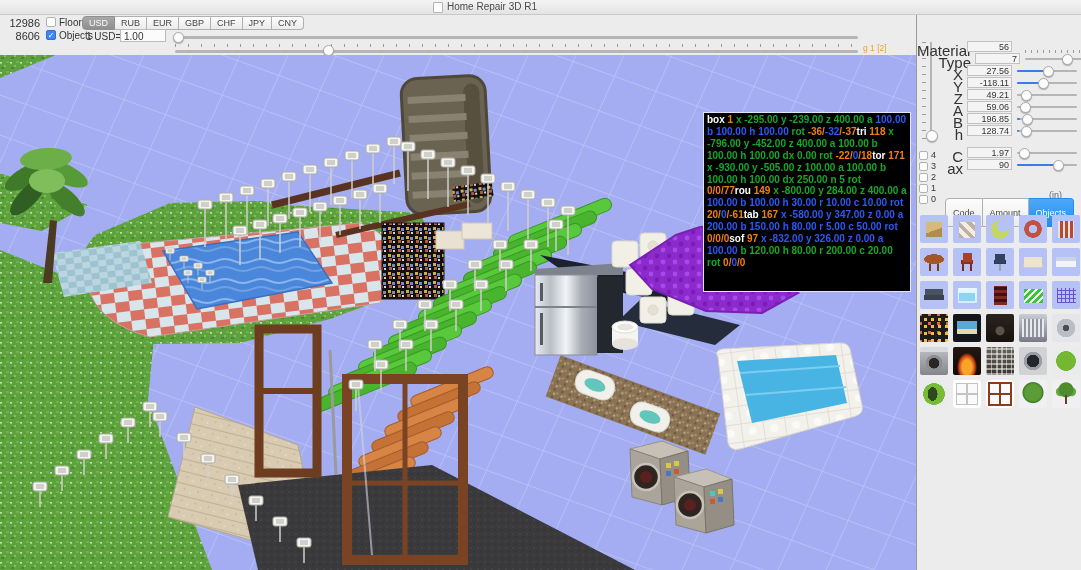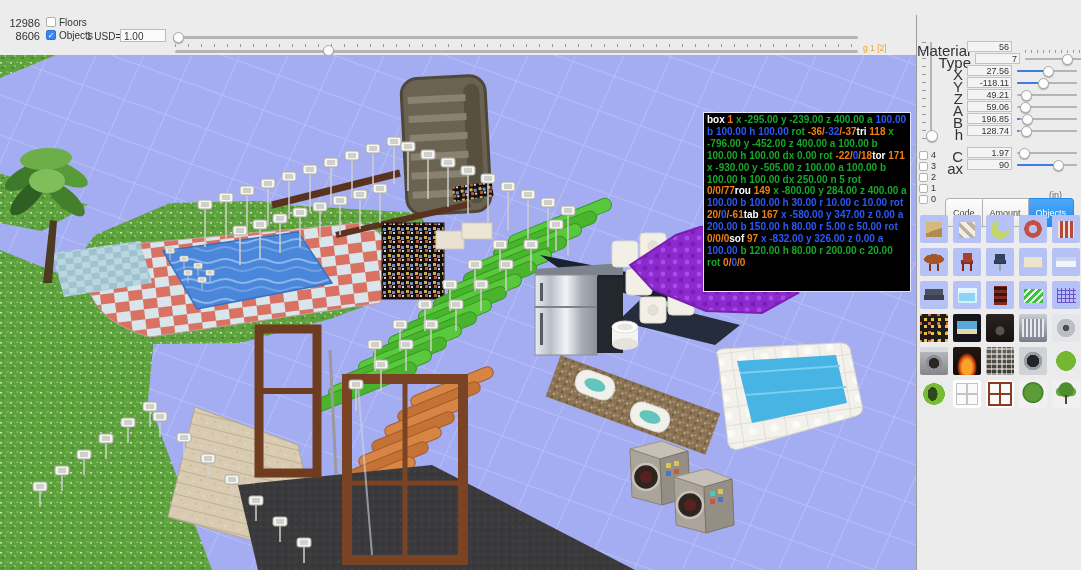--- a/index.html
+++ b/index.html
@@ -113,28 +113,41 @@
      font-family:"Liberation Sans",sans-serif;font-size:10px;font-weight:bold;line-height:11.9px;
      word-spacing:0px;overflow:hidden;}
   #info-panel .c-w{color:#ffffff;} #info-panel .c-o{color:#f07f13;}
   #info-panel .c-g{color:#15a829;} #info-panel .c-b{color:#2b59f5;}
 </style>
 </head>
 <body>
 
 <div id="app">
 
+  <div id="titlebar">
+    <div id="doc-icon"></div>
+    <div id="win-title">Home Repair 3D R1</div>
+  </div>
 
   <div id="toolbar">
     <div class="num" style="left:4px;top:2px;">12986</div>
     <div class="num" style="left:4px;top:15px;">8606</div>
     <div class="cb" id="cb-floors" style="left:46px;top:2px;"></div>
     <div class="cblabel" style="left:59px;top:2px;">Floors</div>
     <div class="cb on" id="cb-objects" style="left:46px;top:15px;">✓</div>
     <div class="cblabel" style="left:59px;top:15px;">Objects</div>
+    <div class="seg" id="currency-seg" style="left:82px;top:1px;">
+        <div class="sbtn sel">USD</div>
+        <div class="sbtn">RUB</div>
+        <div class="sbtn">EUR</div>
+        <div class="sbtn">GBP</div>
+        <div class="sbtn">CHF</div>
+        <div class="sbtn">JPY</div>
+        <div class="sbtn">CNY</div>
+      </div>
     <div class="cblabel" style="left:86px;top:16px;">1 USD=</div>
     <div class="inputbox" style="left:120px;top:14px;width:46px;height:13px;">1.00</div>
     <div id="money">21593 USD</div>
 
     <div class="hslider" style="left:175px;top:21px;width:683px;"></div>
     <div class="hthumb" id="g-thumb" style="top: 17px; left: 173px;"></div>
     <div id="slider-g-label" class="orange">g 1 [2]</div>
     <div class="ticks" style="left:175px;top:29px;width:683px;"></div>
     <div class="hslider" style="left:175px;top:35px;width:683px;"></div>
     <div class="hthumb" id="sta-thumb" style="top: 30px; left: 323.26px;"></div>

